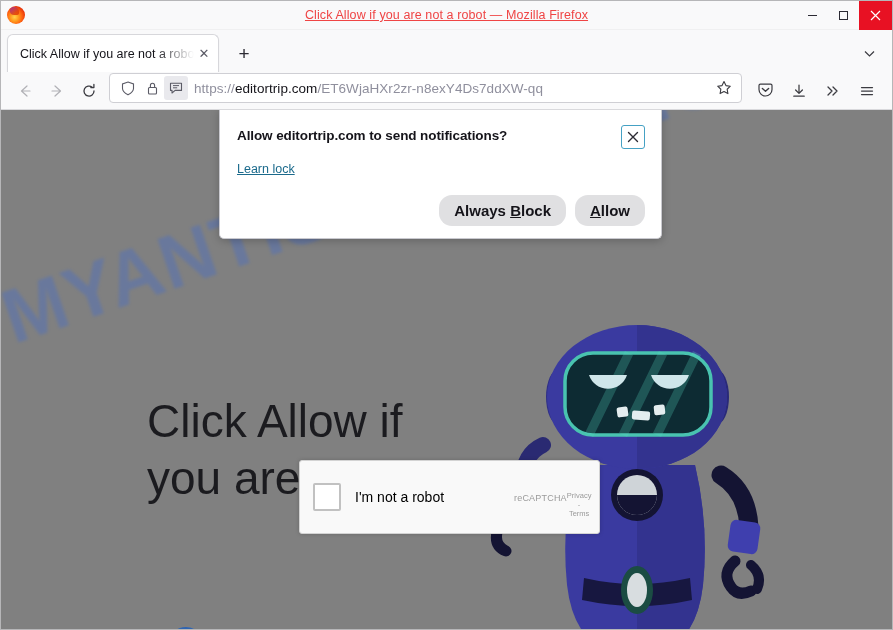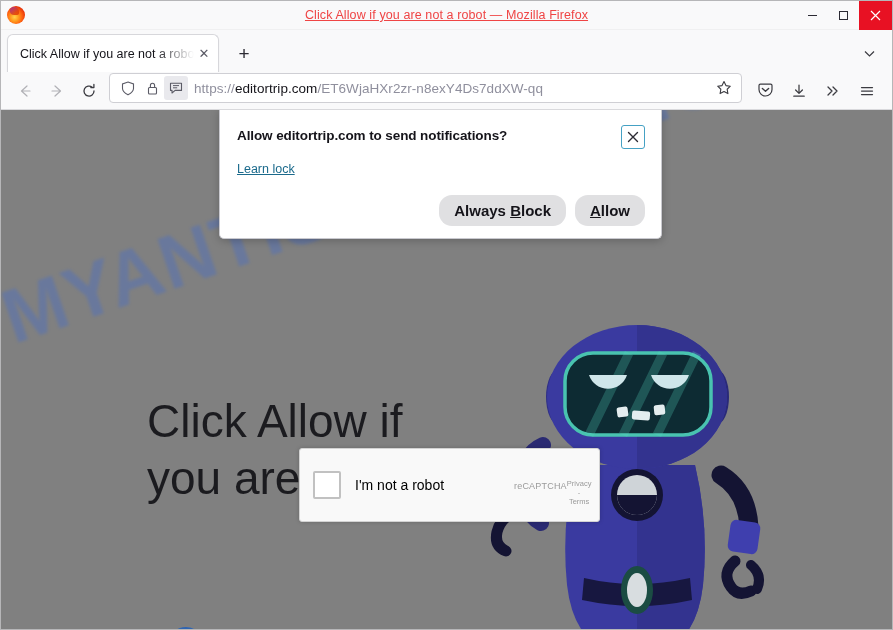--- a/index.html
+++ b/index.html
@@ -177,21 +177,21 @@
   .robot { position: absolute; left: 470px; top: 215px; width: 330px; height: 390px; }
 
   
   .ecaptcha {
     position: absolute; left: 152px; top: 512px;
     width: 66px; text-align: center;
   }
 
   
   .recaptcha {
-    position: absolute; left: 298px; top: 338px;
+    position: absolute; left: 298px; top: 350px;
     width: 301px; height: 74px;
     background: #f9f9f9;
     border: 1px solid #d3d3d3;
     border-radius: 3px;
     box-shadow: 0 0 4px rgba(0,0,0,.18);
     display: flex; align-items: center;
   }
   .rc-box {
     width: 28px; height: 28px; margin-left: 13px;
     background: #fff; border: 2px solid #c1c1c1; border-radius: 2px;

